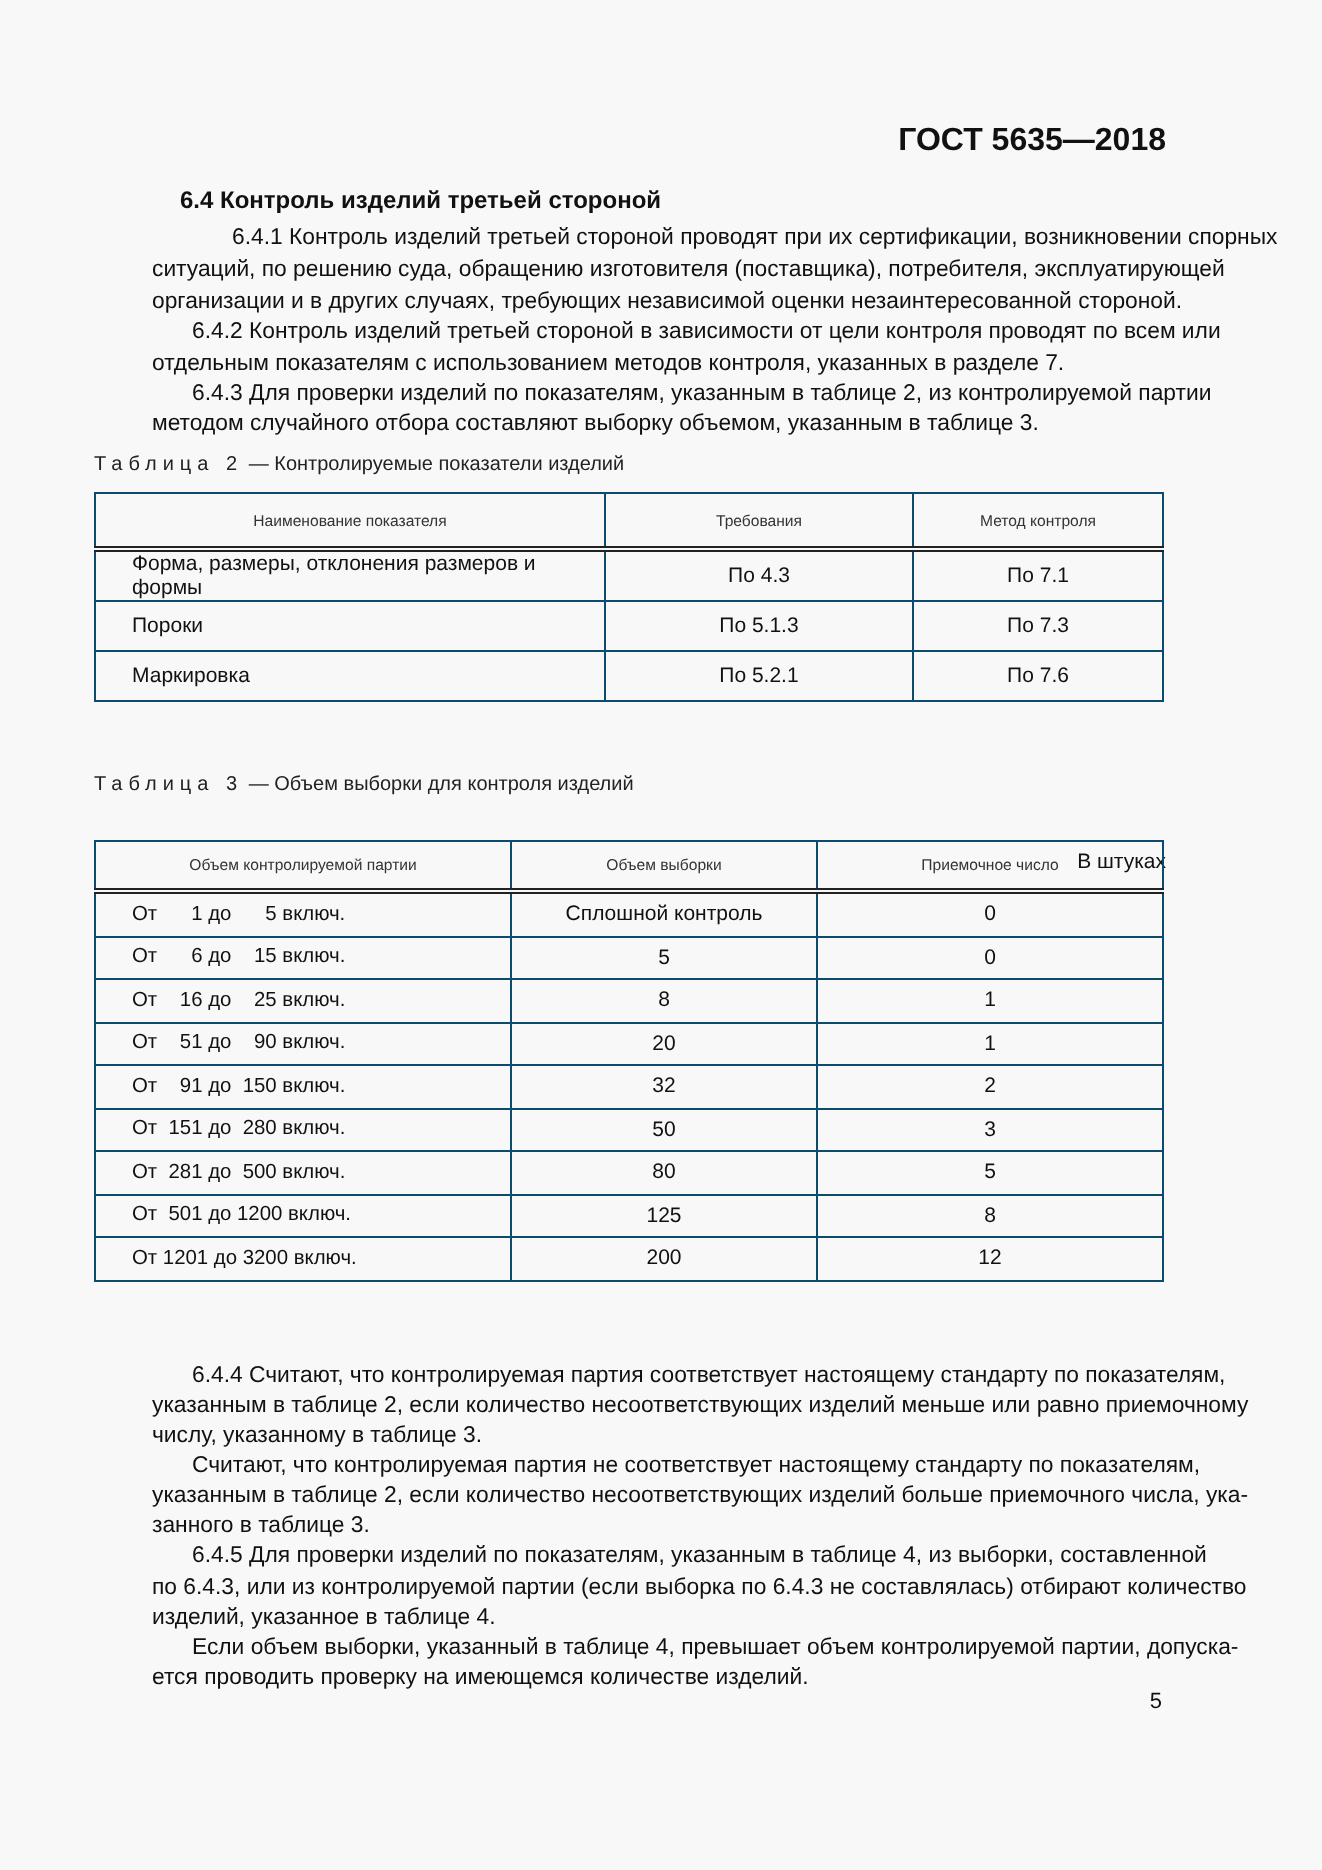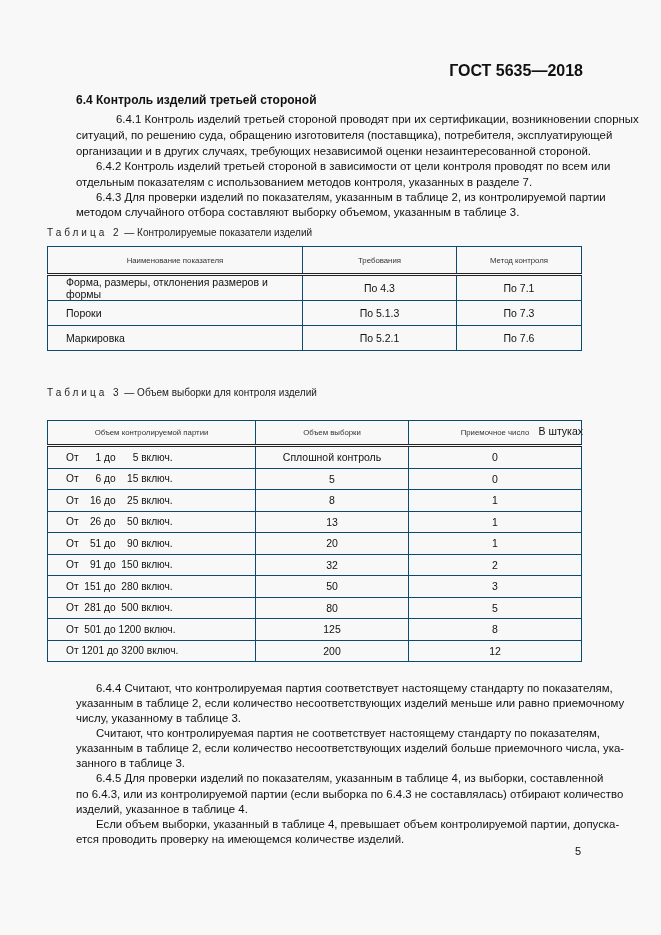--- a/index.html
+++ b/index.html
@@ -3,21 +3,21 @@
 <meta charset="utf-8">
 <style>
   html, body { margin: 0; padding: 0; }
   body {
     width: 661px; height: 935px; background: #f8f8f8;
     font-family: "Liberation Sans", sans-serif; color: #111;
     position: relative; overflow: hidden;
   }
   .abs { position: absolute; }
   .hdr-doc { right: 78px; top: 62px; font-size: 16px; font-weight: bold; }
-  .sec-title { left: 76px; top: 93px; font-size: 12px; font-weight: bold; }
+  .sec-title { left: 90px; top: 93px; font-size: 12px; font-weight: bold; }
   .line { position: absolute; left: 76px; width: 507px; font-size: 11.4px; white-space: nowrap; }
   .cap { font-size: 10px; color: #222; }
   .cap .sp { letter-spacing: 3px; }
   table { border-collapse: collapse; position: absolute; font-size: 10.5px; }
   td, th { border: 1px solid #0c4a6e; padding: 0; }
   th { font-weight: normal; font-size: 7.8px; color: #333; }
   thead tr:last-child th { border-bottom: 3px double #222; }
   .t2 td { height: 24px; }
   .t2 td.name { text-align: left; padding-left: 18px; }
   .t2 td.c { text-align: center; }
@@ -98,25 +98,20 @@
         <td class="range">От      6 до    15 включ.</td>
         <td>5</td>
         <td>0</td>
       </tr>
     <tr>
         <td class="range">От    16 до    25 включ.</td>
         <td>8</td>
         <td>1</td>
       </tr>
     <tr>
-        <td class="range">От    26 до    50 включ.</td>
-        <td>13</td>
-        <td>1</td>
-      </tr>
-    <tr>
         <td class="range">От    51 до    90 включ.</td>
         <td>20</td>
         <td>1</td>
       </tr>
     <tr>
         <td class="range">От    91 до  150 включ.</td>
         <td>32</td>
         <td>2</td>
       </tr>
     <tr>

